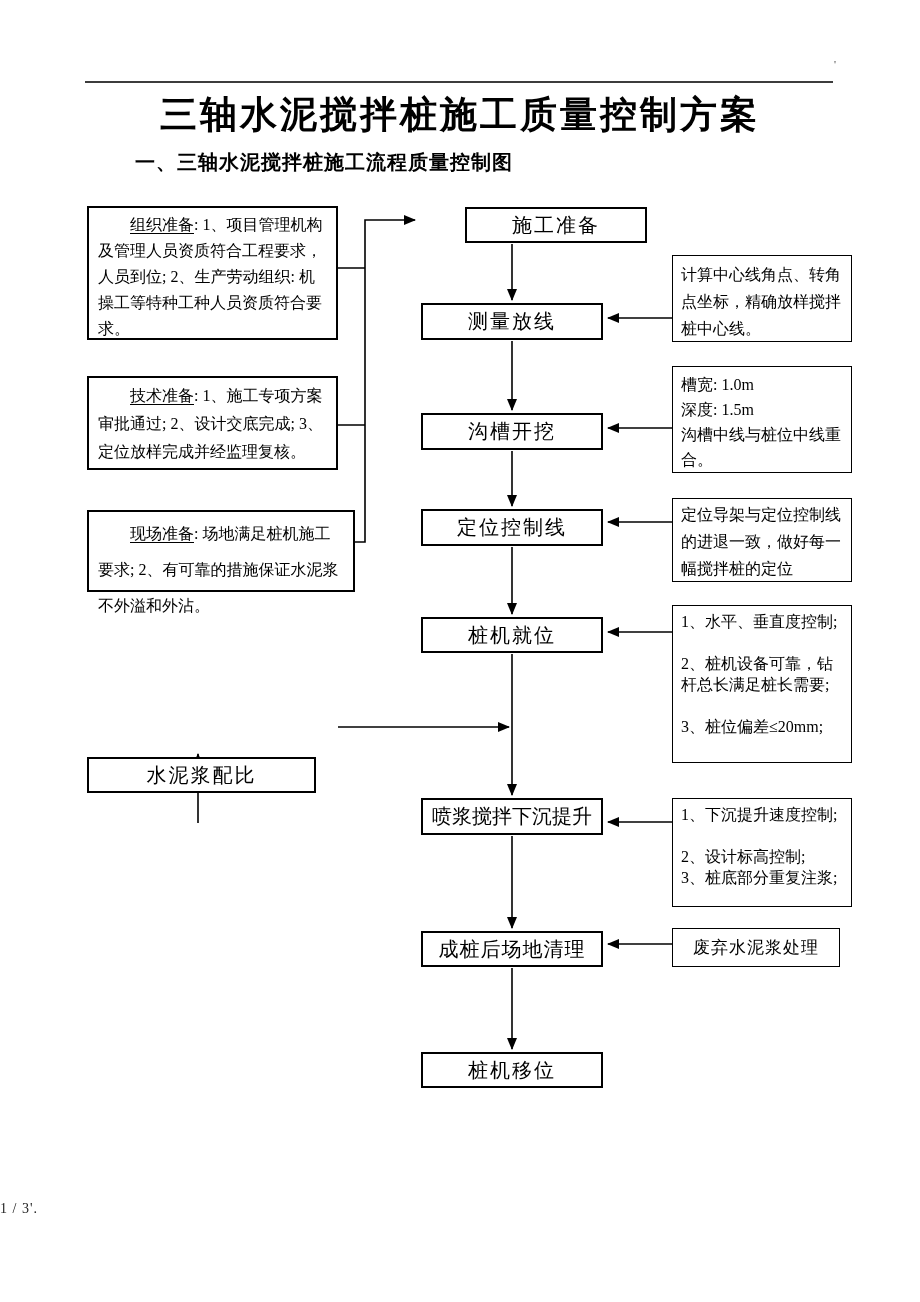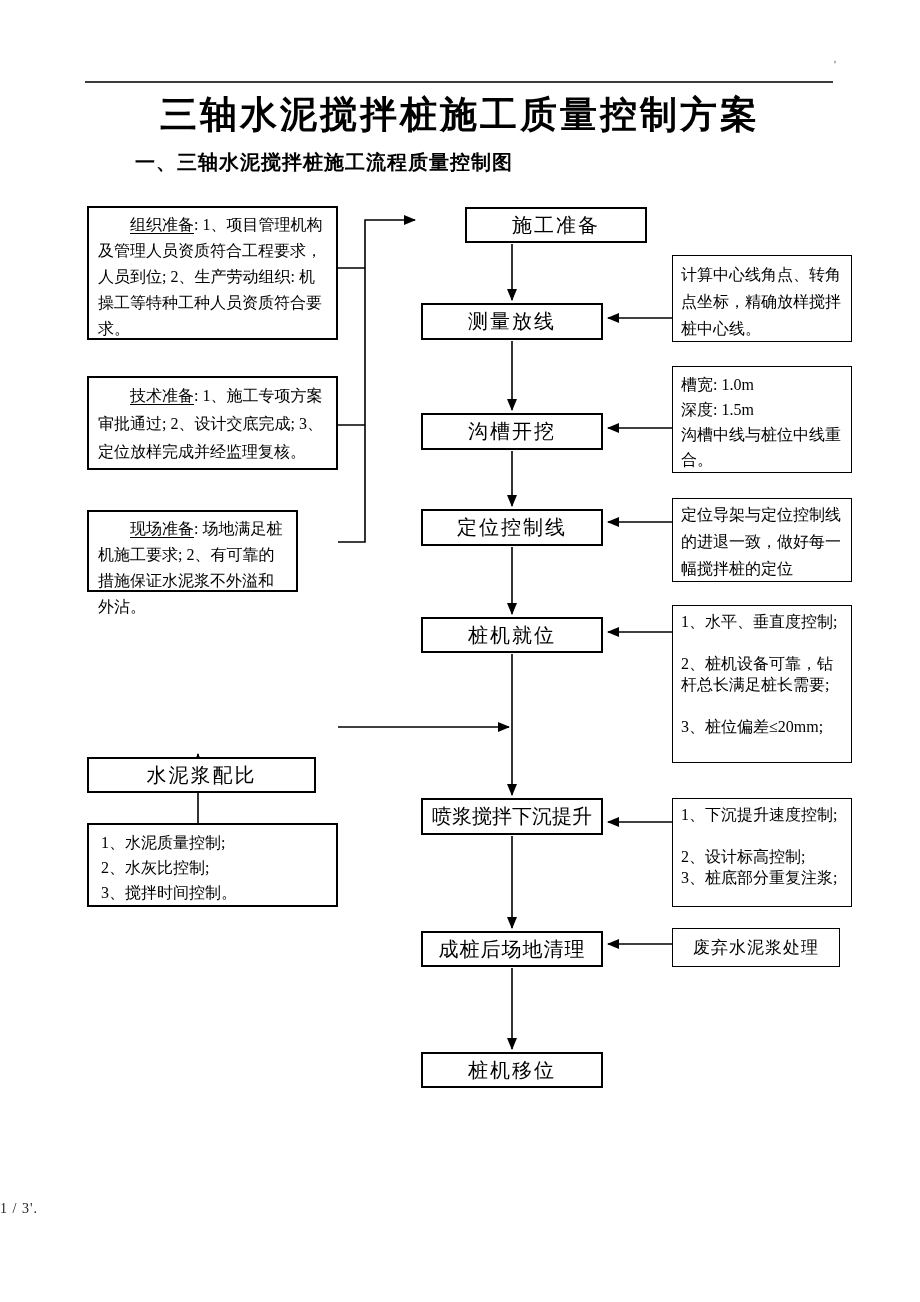--- a/index.html
+++ b/index.html
@@ -89,28 +89,25 @@
       <line x1="198" y1="823" x2="198" y2="754" marker-end="url(#ah)"></line>
     </g>
   </svg>
 
   <div class="box note note-flow" style="left:87px;top:206px;width:251px;height:134px;line-height:26px;">
     <p><span class="u">组织准备</span><span>: 1、项目管理机构及管理人员资质符合工程要求，人员到位; 2、生产劳动组织: 机操工等特种工种人员资质符合要求。</span></p>
   </div>
   <div class="box note note-flow" style="left:87px;top:376px;width:251px;height:94px;line-height:28px;">
     <p><span class="u">技术准备</span><span>: 1、施工专项方案审批通过; 2、设计交底完成; 3、定位放样完成并经监理复核。</span></p>
   </div>
-  <div class="box note note-flow" style="left:87px;top:510px;width:211px;height:82px;line-height:26px;">
+  <div class="box note note-flow" style="left:87px;top:510px;width:268px;height:82px;line-height:36px;">
     <p><span class="u">现场准备</span><span>: 场地满足桩机施工要求; 2、有可靠的措施保证水泥浆不外溢和外沾。</span></p>
   </div>
 
   <div class="box flow-box" style="left:87px;top:757px;width:229px;height:36px;">水泥浆配比</div>
-  <div class="box note pre" style="left:87px;top:823px;width:251px;height:84px;line-height:25px;padding-left:12px;">1、水泥质量控制;
-2、水灰比控制;
-3、搅拌时间控制。</div>
 
   <div class="box flow-box" style="left:421px;top:207px;width:182px;height:36px;margin-left:44px;">施工准备</div>
   <div class="box flow-box" style="left:421px;top:303px;width:182px;height:37px;">测量放线</div>
   <div class="box flow-box" style="left:421px;top:413px;width:182px;height:37px;">沟槽开挖</div>
   <div class="box flow-box" style="left:421px;top:509px;width:182px;height:37px;">定位控制线</div>
   <div class="box flow-box" style="left:421px;top:617px;width:182px;height:36px;">桩机就位</div>
   <div class="box flow-box" style="left:421px;top:798px;width:182px;height:37px;letter-spacing:0;">喷浆搅拌下沉提升</div>
   <div class="box flow-box" style="left:421px;top:931px;width:182px;height:36px;letter-spacing:1px;">成桩后场地清理</div>
   <div class="box flow-box" style="left:421px;top:1052px;width:182px;height:36px;">桩机移位</div>
 

